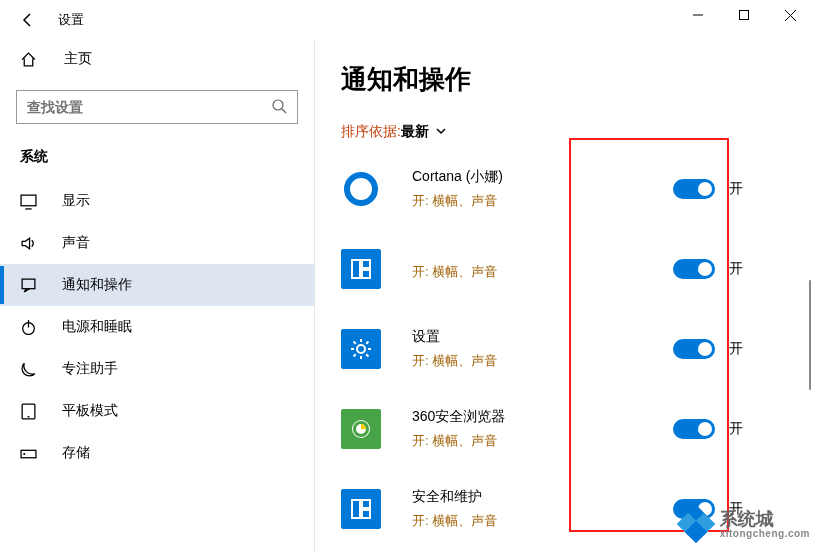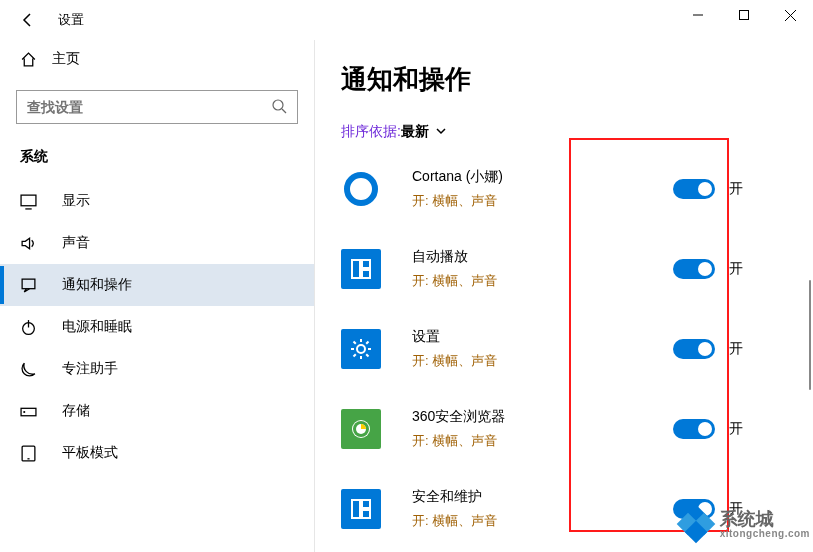--- a/index.html
+++ b/index.html
@@ -42,20 +42,21 @@
   .sidebar {
     width: 315px;
     padding: 0 0 0 0;
     border-right: 1px solid #e6e6e6;
     position: relative;
   }
   .home-row {
     display: flex; align-items: center;
     padding: 10px 0 10px 20px;
     cursor: pointer;
+    gap: 12px;
   }
   .home-row .icon { width: 18px; display:flex; align-items:center; }
   .home-row .label { margin-left: 14px; font-size: 14px; }
   .search-box {
     margin: 12px 16px 18px 16px;
     height: 34px;
     border: 1px solid #999;
     display: flex; align-items: center;
     padding: 0 10px;
     background: #fff;
@@ -98,21 +99,21 @@
   .page-title {
     font-size: 26px;
     font-weight: 600;
     padding-top: 22px;
   }
   .sort-row {
     margin-top: 26px;
     font-size: 14px;
     display: flex; align-items: center;
   }
-  .sort-label { color: #6d28d9; }
+  .sort-label { color: #c2410c; }
   .sort-value { font-weight: 600; display:flex; align-items:center; }
   .sort-value .chev { margin-left: 6px; }
   .highlight-box {
     position: absolute;
     border: 2px solid #ff1a1a;
     pointer-events: none;
   }
   .apps { margin-top: 18px; }
   .app-row {
     display: flex; align-items: center;
@@ -260,34 +261,34 @@
       <span class="icon">
         <svg width="17" height="17" viewBox="0 0 16 16">
             <path d="M4 2 A8 8 0 0 0 14 12 A7 7 0 1 1 4 2 Z" stroke="#000" fill="none" stroke-width="1.2"></path>
           </svg>
       </span>
       <span class="label">专注助手</span>
     </div>
     <div class="nav-item">
       <span class="icon">
         <svg width="17" height="17" viewBox="0 0 16 16">
+            <rect x="2" y="1" width="12" height="14" rx="1" stroke="#000" fill="none" stroke-width="1.2"></rect>
+            <line x1="7" y1="13" x2="9" y2="13" stroke="#000" stroke-width="1.2"></line>
+          </svg>
+      </span>
+      <span class="label">平板模式</span>
+    </div>
+    <div class="nav-item">
+      <span class="icon">
+        <svg width="17" height="17" viewBox="0 0 16 16">
             <rect x="1" y="5" width="14" height="7" stroke="#000" fill="none" stroke-width="1.2"></rect>
             <circle cx="4" cy="8.5" r="1" fill="#000"></circle>
           </svg>
       </span>
       <span class="label">存储</span>
-    </div>
-    <div class="nav-item">
-      <span class="icon">
-        <svg width="17" height="17" viewBox="0 0 16 16">
-            <rect x="2" y="1" width="12" height="14" rx="1" stroke="#000" fill="none" stroke-width="1.2"></rect>
-            <line x1="7" y1="13" x2="9" y2="13" stroke="#000" stroke-width="1.2"></line>
-          </svg>
-      </span>
-      <span class="label">平板模式</span>
     </div>
   </div>
 
   <div class="main">
     <div class="page-title">通知和操作</div>
     <div class="sort-row">
       <span class="sort-label">排序依据:</span>
       <span class="sort-value">
         <span>最新</span>
         <span class="chev">
@@ -316,21 +317,20 @@
 
       <div class="app-row">
         <div class="app-icon">
           <svg width="24" height="24" viewBox="0 0 24 24">
               <rect x="3" y="3" width="8" height="18" stroke="#fff" stroke-width="2" fill="none"></rect>
               <rect x="13" y="3" width="8" height="8" stroke="#fff" stroke-width="2" fill="none"></rect>
               <rect x="13" y="13" width="8" height="8" stroke="#fff" stroke-width="2" fill="none"></rect>
             </svg>
         </div>
         <div class="app-info">
-          <div class="app-name">自动播放</div>
           <div class="app-sub">开: 横幅、声音</div>
         </div>
         <div class="toggle-wrap">
           <div class="toggle"></div>
           <span class="toggle-state">开</span>
         </div>
       </div>
 
       <div class="app-row">
         <div class="app-icon">

